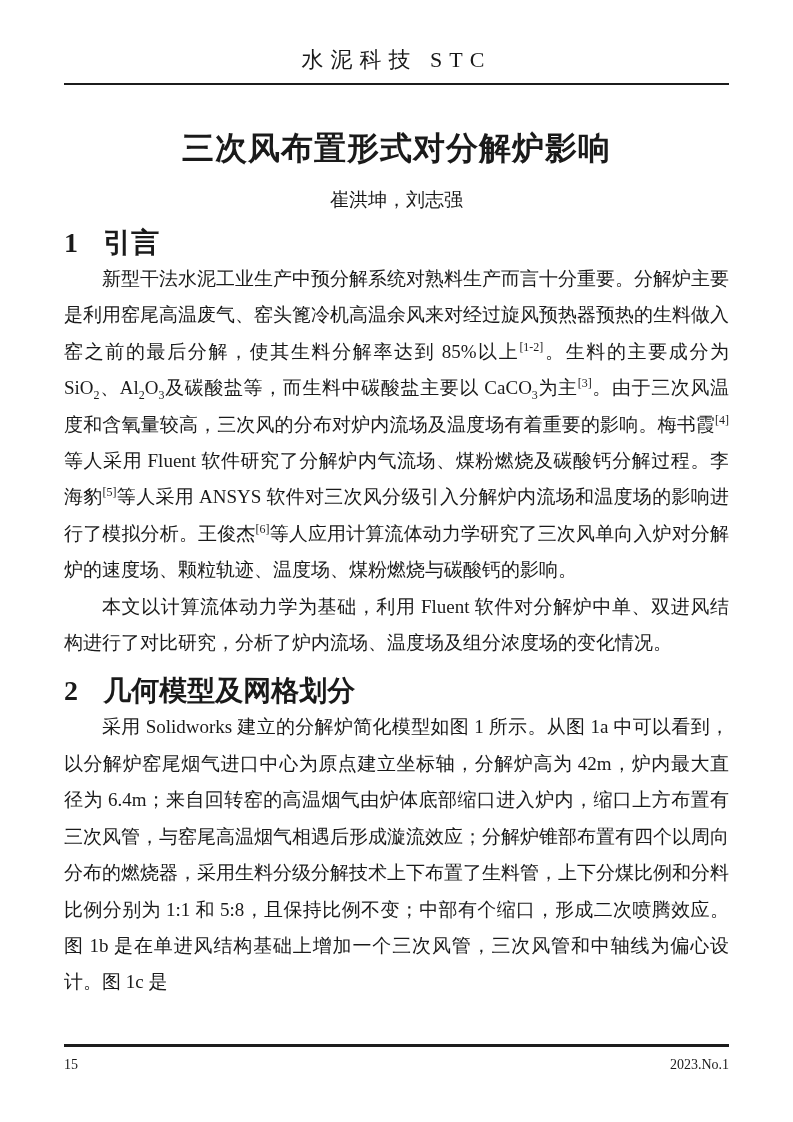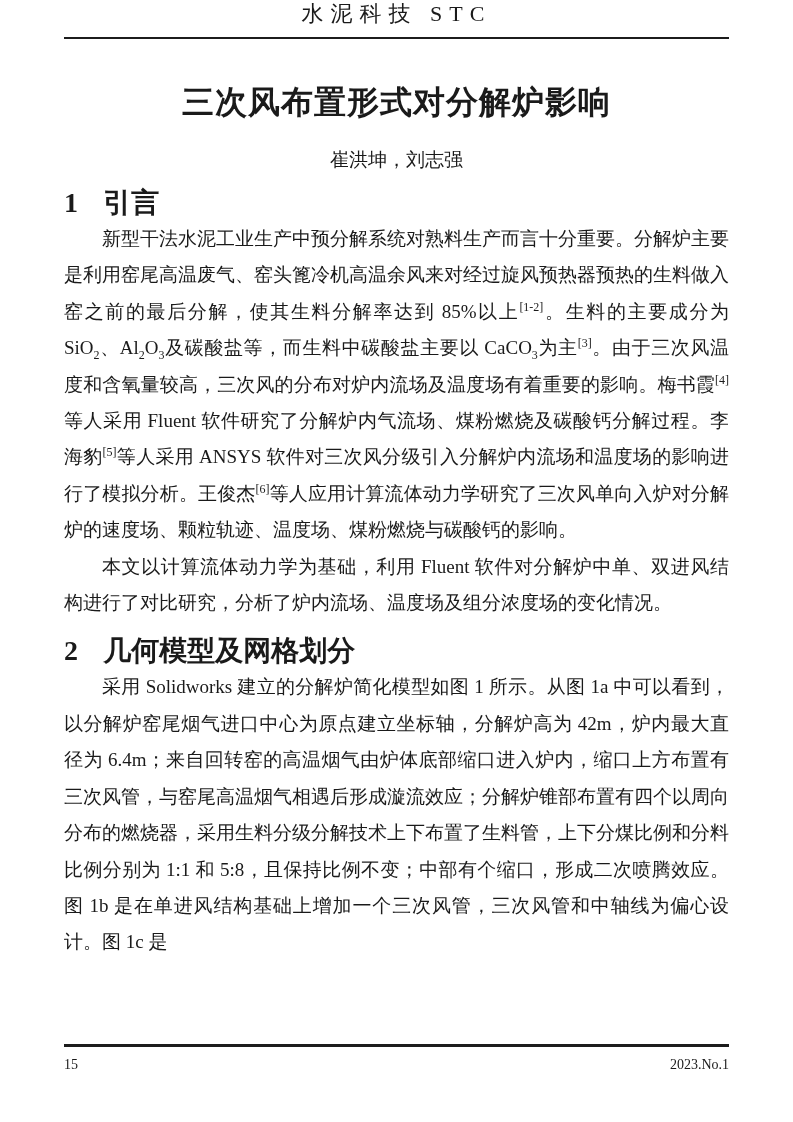--- a/index.html
+++ b/index.html
@@ -13,20 +13,21 @@
     height: 1122px;
     margin: 0 auto;
     background: var(--paper, #ffffff);
     color: var(--ink, #1a1a1a);
     box-sizing: border-box;
     outline: 1px solid #e0e0e0;
     overflow: hidden;
     font-family: "Liberation Serif", "DejaVu Serif", serif;
   }
   .page-header {
+    padding-top: 46px;
   }
   .journal-title {
     text-align: center;
     font-size: 22px;
     line-height: 28px;
     letter-spacing: 7px;
     font-family: "Liberation Serif", "DejaVu Serif", serif;
   }
   .header-rule {
     margin: 9px 64px 0 64px;
@@ -43,21 +44,21 @@
     margin: 40px 0 0 0;
     text-align: center;
     font-family: "Liberation Sans", "DejaVu Sans", sans-serif;
     font-weight: 700;
     font-size: 32px;
     line-height: 46px;
     letter-spacing: 1px;
   }
   .article-title span { display: block; }
   .authors {
-    margin-top: 22px;
+    margin-top: 16px;
     text-align: center;
     font-size: 19px;
     line-height: 26px;
   }
   .affiliation {
     margin-top: 1px;
     text-align: center;
     font-size: 19px;
     line-height: 26px;
   }

